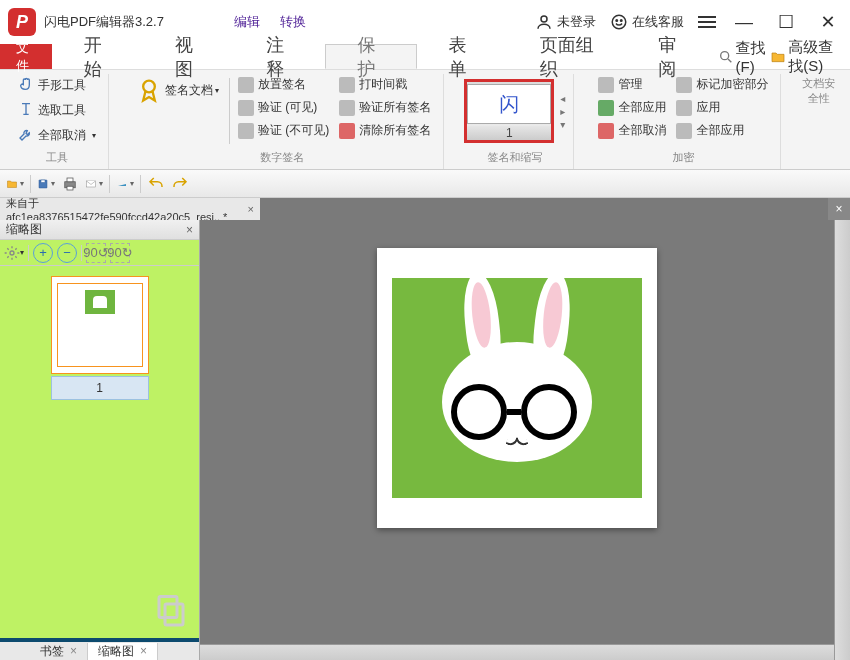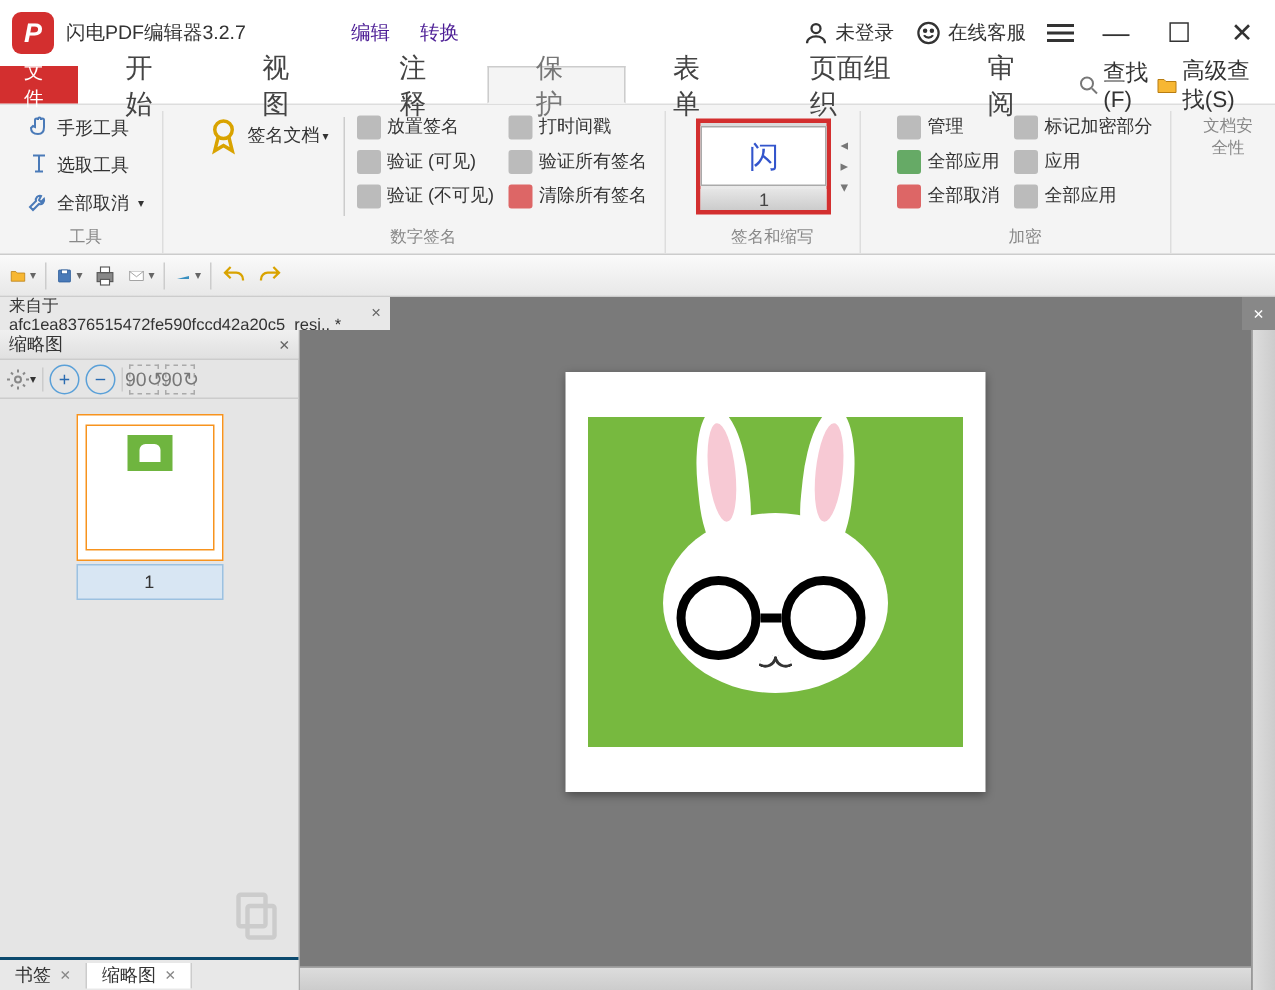--- a/index.html
+++ b/index.html
@@ -50,36 +50,36 @@
 .qbar .drop::after { content:"▾"; font-size:8px; color:#666; margin-left:2px; }
 
 
 .doctabs { height: 22px; background: #7a7a7a; display: flex; align-items: stretch; }
 .doctab { background: #e8e8e8; display: flex; align-items: center; padding: 0 6px; font-size: 11px; color: #333; max-width: 260px; }
 .doctab-x { margin-left: 8px; font-size: 11px; color:#666; }
 .doctabs-close { margin-left:auto; width:22px; display:flex; align-items:center; justify-content:center; background:#888; color:#fff; }
 
 
 .workspace { display: flex; height: calc(660px - 44px - 26px - 100px - 28px - 22px); }
-.side { width: 200px; border-right: 1px solid #aaa; display:flex; flex-direction:column; background:#e5e5e5; }
+.side { width: 200px; border-right: 1px solid #aaa; display:flex; flex-direction:column; background:#bef264; }
 .side-head { height: 20px; background: linear-gradient(#f0f0f0,#e0e0e0); border-bottom:1px solid #ccc; display:flex; align-items:center; padding:0 6px; font-size:12px; }
 .side-head .x { margin-left:auto; color:#666; }
 .side-tools { height: 26px; border-bottom:1px solid #ccc; display:flex; align-items:center; padding:0 4px; gap:4px; }
 .side-tools .tb { width:20px; height:20px; display:inline-flex; align-items:center; justify-content:center; font-size:13px; }
 .circle-btn { border:1px solid #5aa0d8; border-radius:50%; color:#2a6bb0; width:20px; height:20px; }
 .rot-btn { border:1px dashed #aaa; width:22px; height:20px; font-size:9px; color:#777; }
 .thumbs { flex:1; padding:10px 8px; display:flex; flex-direction:column; align-items:center; position:relative; }
 .thumb { width: 98px; }
 .thumb-page { width: 98px; height: 98px; border:1px solid #f7931e; background:#fff; display:flex; align-items:center; justify-content:center; }
 .thumb-inner { width:86px; height:84px; border:1px solid #f7931e; display:flex; align-items:flex-start; justify-content:center; }
 .thumb-graphic { width:30px; height:24px; background:#6fb53f; margin-top:6px; display:flex; align-items:center; justify-content:center; }
 .thumb-graphic::after { content:""; width:14px; height:12px; background:#fff; border-radius:4px 4px 0 0; }
 .thumb-sel { padding:4px 10px; background:#d8e6f3; border:1px solid #9cc1e0; text-align:center; font-size:12px; margin-top:2px; }
 .copy-icon { position:absolute; right:8px; bottom:8px; width:40px; height:40px; color:#ccc; display:flex; align-items:center; justify-content:center; font-size:32px; }
-.side-btabs { height: 22px; background:#e8e8e8; border-top:2px solid #0c4a6e; display:flex; align-items:center; }
+.side-btabs { height: 22px; background:#e8e8e8; border-top:4px solid #0c4a6e; display:flex; align-items:center;padding-left:30px; }
 .sbt { padding:0 10px; display:flex; align-items:center; font-size:12px; border-right:1px solid #ccc; }
 .sbt.active { background:#fff; }
 .sbt .x { margin-left:6px; color:#888; }
 
 .canvas-wrap { flex:1; background:#7a7a7a; display:flex; align-items:stretch; position:relative; }
 .canvas-scroll { flex:1; overflow:hidden; display:flex; align-items:flex-start; justify-content:center; padding-top:28px; }
 .page { width: 280px; height: 280px; background:#fff; box-shadow:0 2px 6px rgba(0,0,0,.4); display:flex; align-items:center; justify-content:center; }
 .img { width: 250px; height: 220px; background:#77b93f; position:relative; display:flex; align-items:center; justify-content:center; overflow:hidden; }
 
 .bunny { position:relative; width:160px; height:180px; }

